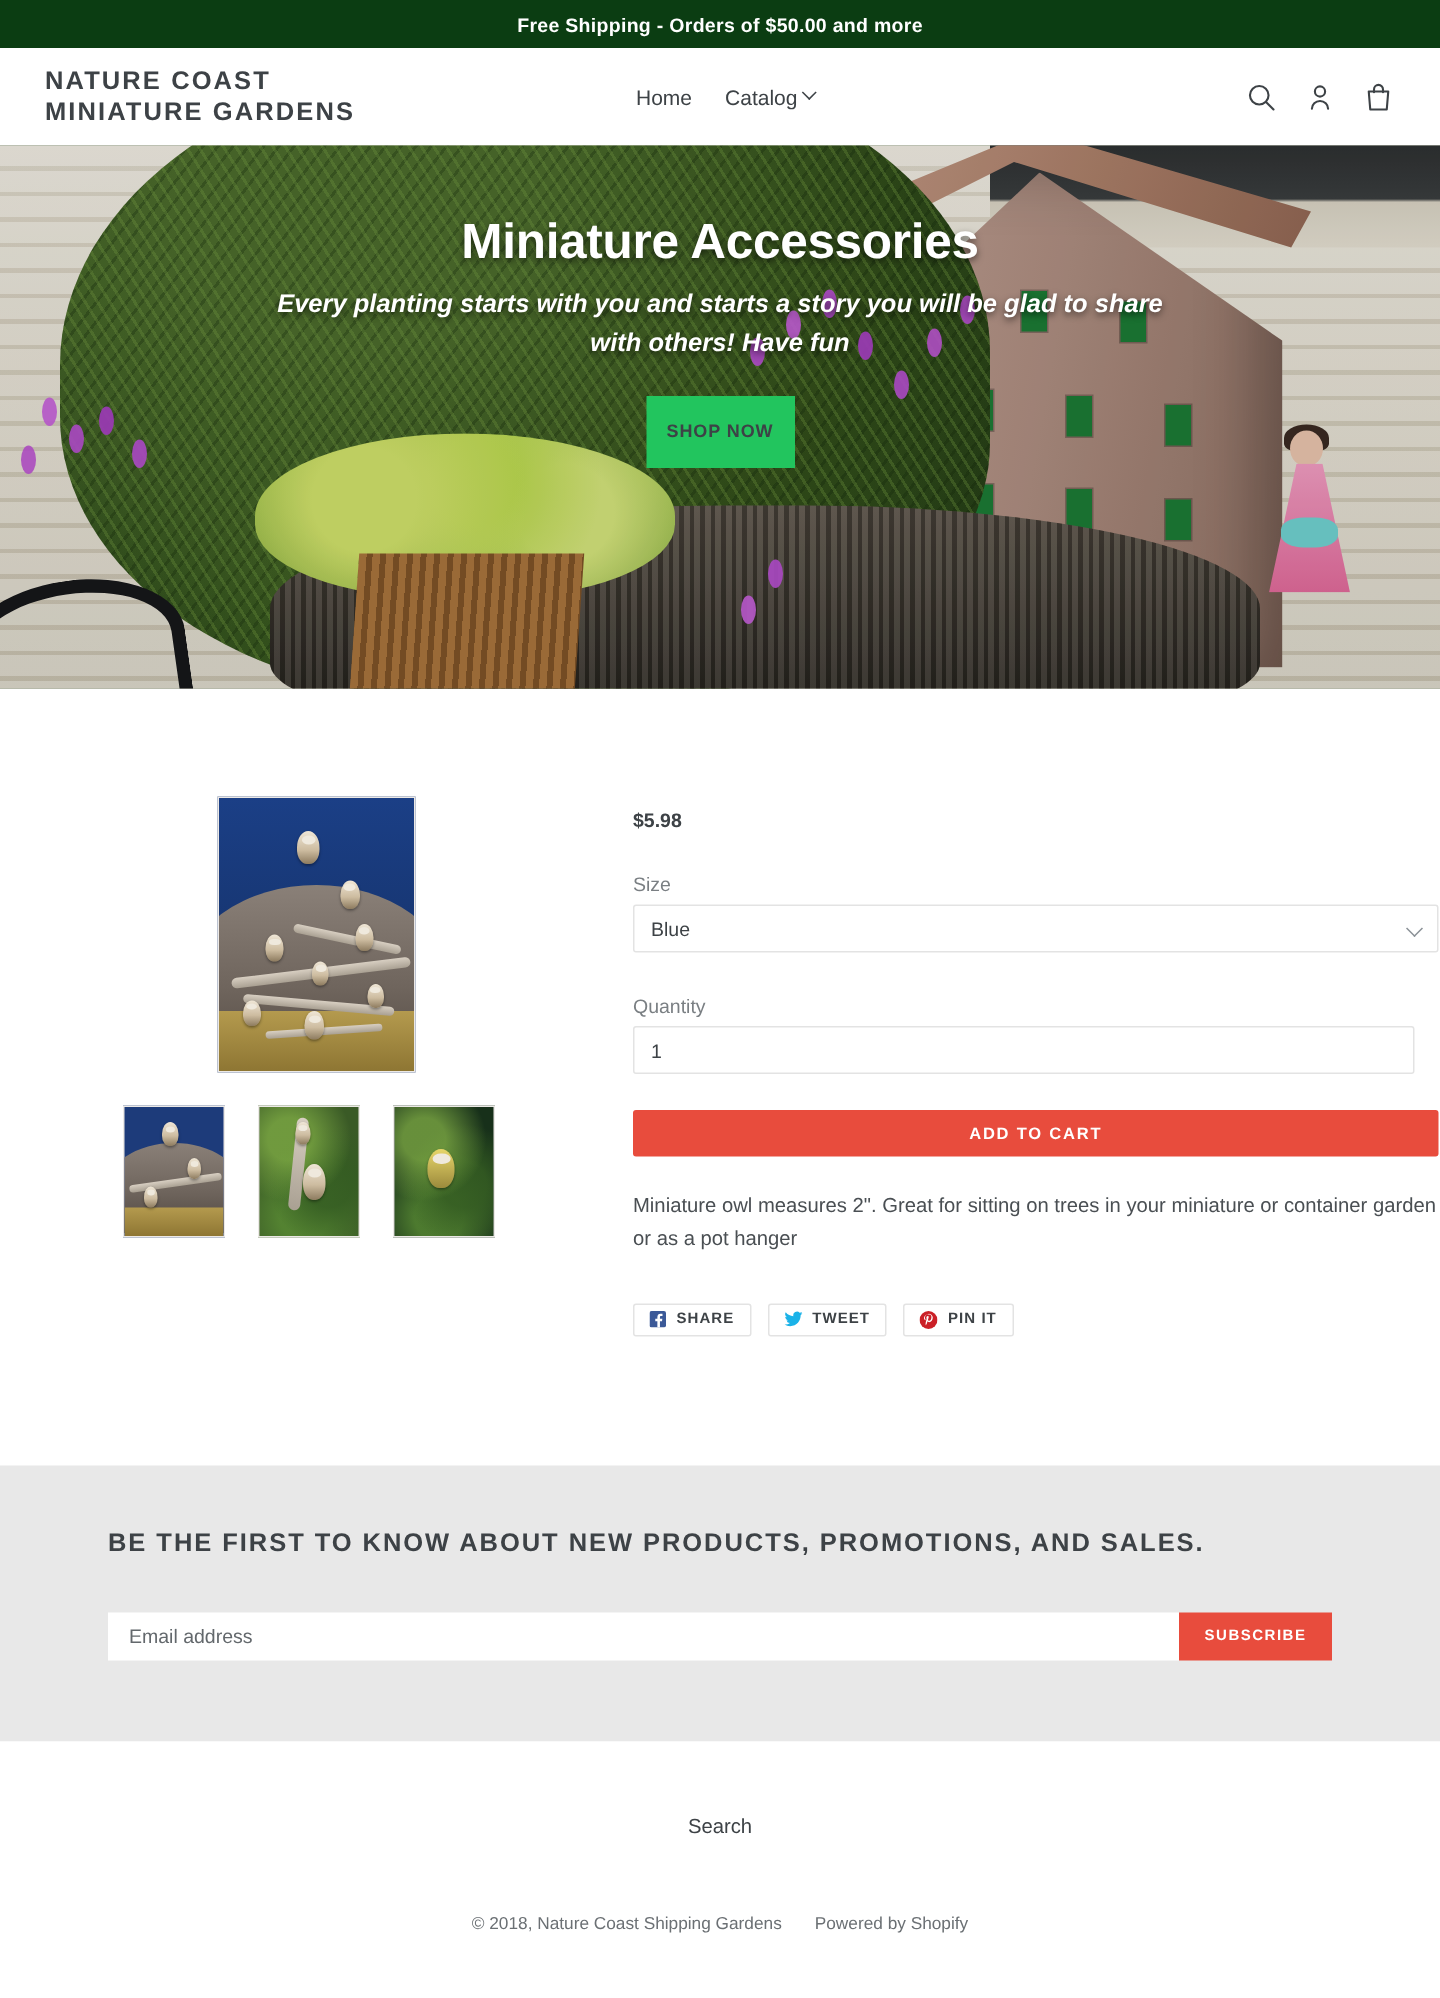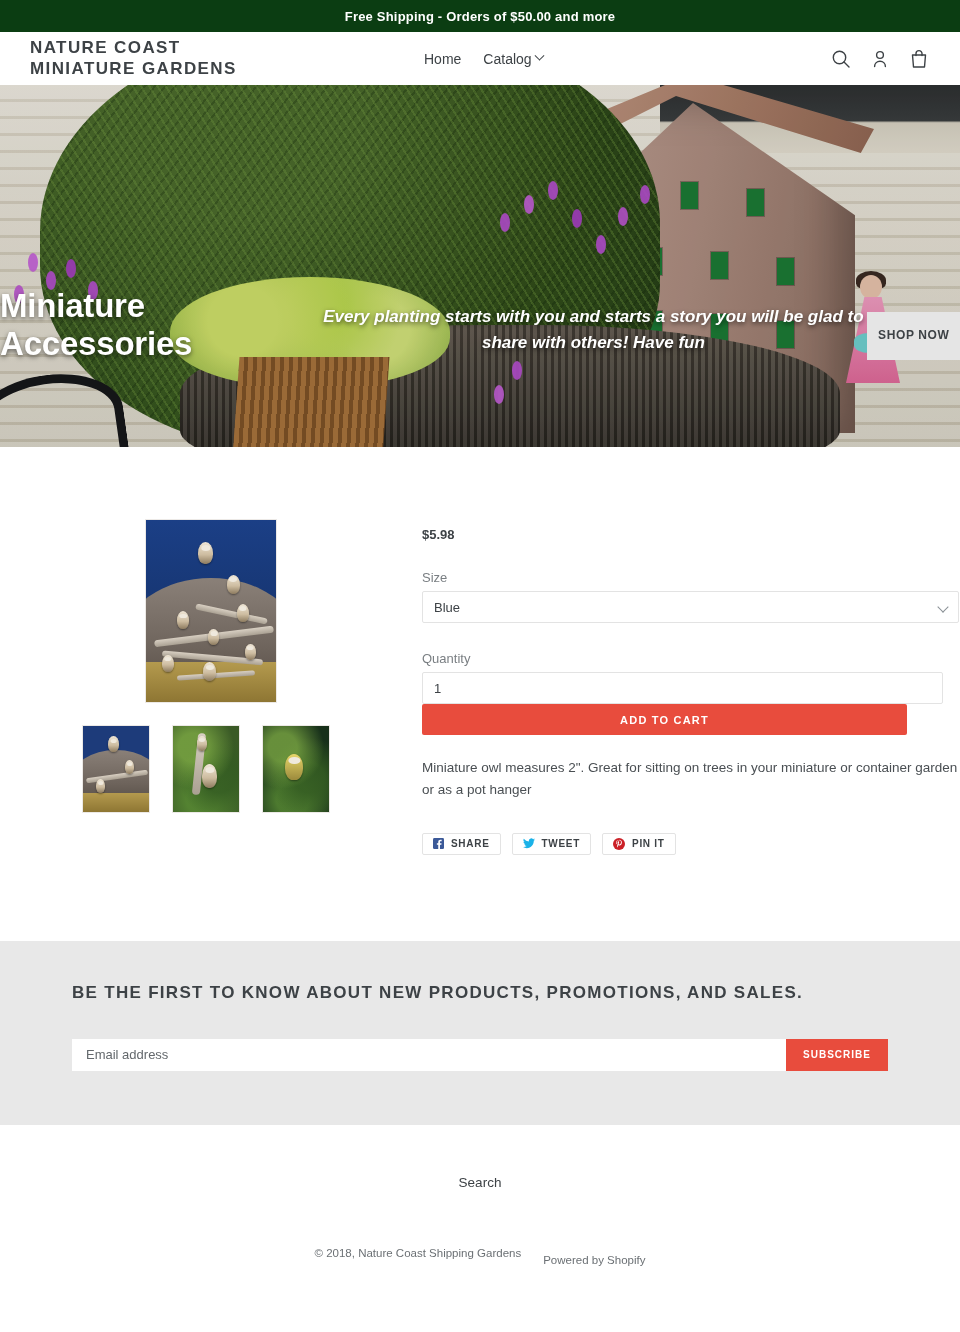--- a/index.html
+++ b/index.html
@@ -21,21 +21,21 @@
     display: flex;
     align-items: center;
     justify-content: center;
     font-size: 13px;
     font-weight: bold;
     letter-spacing: .2px;
   }
 
   
   .site-header {
-    height: 53px;
+    height: 65px;
     background: #fff;
     display: flex;
     align-items: center;
     padding: 0 30px;
     position: relative;
   }
   .logo {
     font-size: 17px;
     font-weight: bold;
     letter-spacing: 1.4px;
@@ -171,22 +171,22 @@
   .fl{ position:absolute; width:10px; height:19px; border-radius:50%; background:#b64fd0; opacity:.92; }
   .hp-chair{
     position:absolute; left:-26px; bottom:-14px; width:150px; height:86px;
     border:9px solid #16171a; border-radius:50% 50% 0 0; border-bottom:none;
     transform: rotate(-8deg);
   }
   .hero-scrim{ position:absolute; inset:0; background: rgba(0,0,0,.08); }
 
   .hero-inner{
     position:absolute; inset:0;
-    display:flex; flex-direction:row; align-items:center;
-    padding-top:118px;
+    display:flex; flex-direction:column; align-items:center;
+    padding-top:45px;
   }
   .hero-title{
     margin:0;
     font-size:33px;
     font-weight:bold;
     color:#fff;
     letter-spacing:-.2px;
     text-shadow: 0 2px 5px rgba(0,0,0,.55);
   }
   .hero-sub{
@@ -196,21 +196,21 @@
     font-size:17px;
     font-style: italic;
     font-weight:bold;
     line-height:1.52;
     color:#fff;
     text-shadow: 0 2px 5px rgba(0,0,0,.6);
   }
   .hero-btn{
     margin-top:22px;
     width:99px; height:48px;
-    background:#e5e5e5;
+    background:#22c55e;
     color:#3d4246;
     border:none;
     font-size:12px;
     font-weight:bold;
     letter-spacing:.6px;
     line-height:1.45;
     cursor:pointer;
     font-family:inherit;
   }
 
@@ -290,21 +290,22 @@
   }
   input.qty{
     width:521px; height:32px;
     border:1px solid #e3e3e3; border-radius:2px;
     padding:0 11px;
     font-size:13px; color:#3d4246;
     font-family:inherit;
     background:#fff;
   }
   .atc{
-    width:485px; height:31px;
+    margin-top:24px;
+    width:537px; height:31px;
     background:#e84c3d;
     color:#fff;
     border:none; border-radius:2px;
     font-size:11px; font-weight:bold;
     letter-spacing:1.2px;
     cursor:pointer;
     font-family:inherit;
   }
   .p-desc{
     margin:22px 0 0;
@@ -368,21 +369,21 @@
     text-align:center;
   }
   .footer-link{
     font-size:13.5px; color:#3d4246; text-decoration:none;
   }
   .footer-meta{
     margin-top:50px;
     font-size:11.5px; color:#6b7074;
     display:flex; justify-content:center; gap:22px; align-items:center;
   }
-  .footer-meta a{ color:#6b7074; text-decoration:none;margin-top:13px; }
+  .footer-meta a{ color:#6b7074; text-decoration:none; }
 </style>
 </head>
 <body>
 
 <div class="announce">
   <span>Free Shipping - Orders of $50.00 and more</span>
 </div>
 
 <header class="site-header">
   <a href="#" class="logo">Nature Coast

